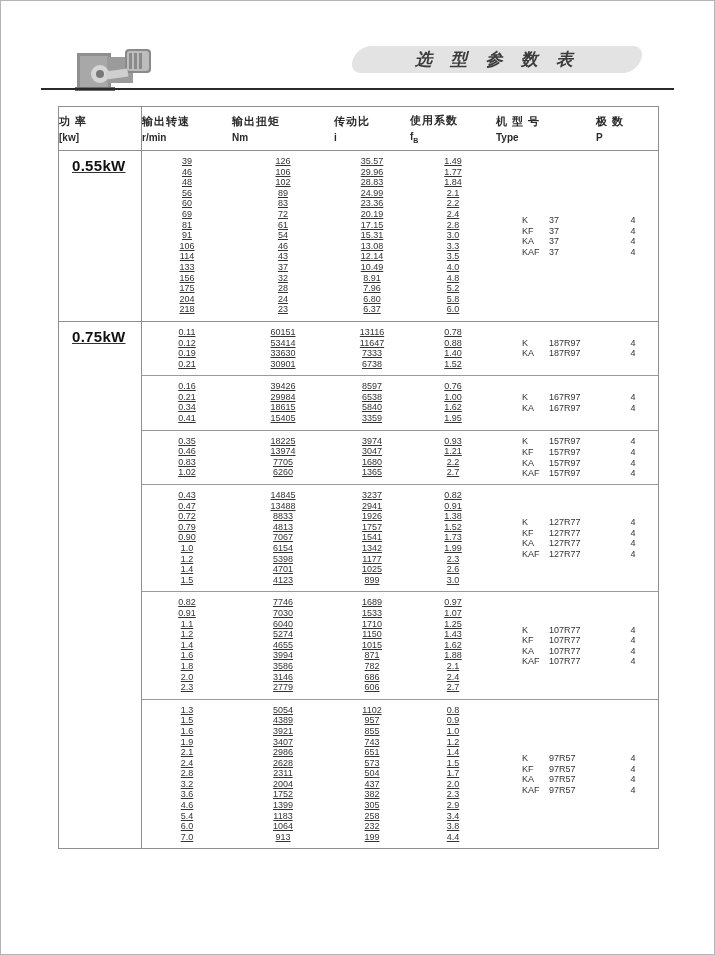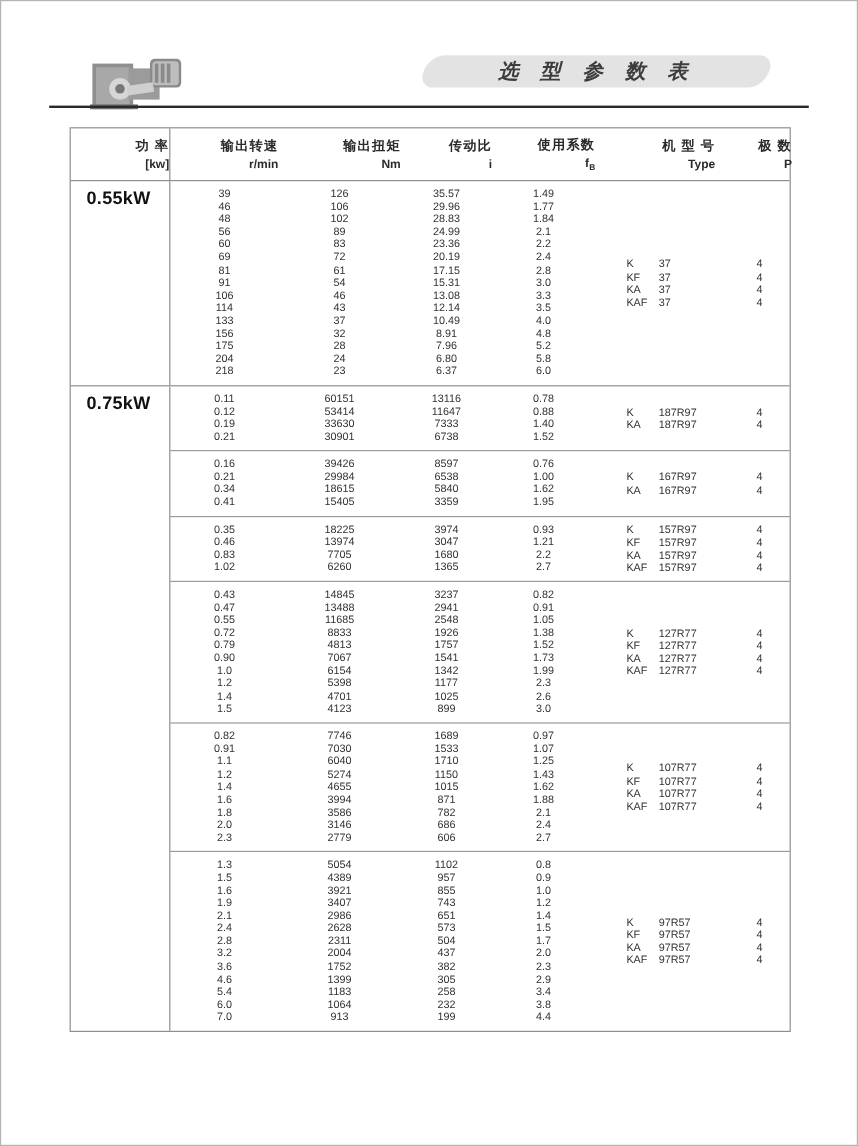--- a/index.html
+++ b/index.html
@@ -26,27 +26,27 @@
 
   
   .sel-table {
     position:absolute; left:57px; top:105px; width:601px;
     border:1px solid #8f8f8f; box-sizing:border-box; background:#fff;
   }
   .thead {
     display:grid; grid-template-columns:83px 90px 102px 76px 86px 100px 64px;
     height:44px; border-bottom:1px solid #8f8f8f; box-sizing:border-box;
   }
-  .th { display:flex; flex-direction:column; align-items:flex-end; justify-content:center; gap:3px; }
+  .th { display:flex; flex-direction:column; align-items:flex-start; justify-content:center; gap:3px; }
   .th-power { border-right:1px solid #8f8f8f; box-sizing:border-box; }
   .th-title { font-size:11px; font-weight:bold; color:#2a2a2a; letter-spacing:1px; white-space:nowrap; }
   .th-unit { font-size:10px; color:#2a2a2a;font-weight:bold; }
   .th-unit sub { font-size:7px; }
 
-  .block { display:flex; }
+  .block { display:flex;text-decoration:underline; }
   .block + .block { border-top:1px solid #8f8f8f; }
   .power-col { width:83px; box-sizing:border-box; border-right:1px solid #8f8f8f; padding:6px 0 0 13px; flex:none; }
   .power-label { font-size:15px; font-weight:bold; color:#111; letter-spacing:0.3px; }
   .sections { flex:1; display:flex; flex-direction:column; min-width:0; }
   .section { position:relative; padding:5px 0 6px 0; }
   .section + .section { border-top:1px solid #9a9a9a; }
 
   .row { display:grid; grid-template-columns:90px 102px 76px 86px; height:10.6px; line-height:10.6px; }
   .cell { text-align:center; font-size:9px; color:#333; }
 
@@ -377,26 +377,20 @@
                   <div class="cell">3237</div>
                   <div class="cell">0.82</div>
                 </div>
                 <div class="row">
                   <div class="cell">0.47</div>
                   <div class="cell">13488</div>
                   <div class="cell">2941</div>
                   <div class="cell">0.91</div>
                 </div>
                 <div class="row">
-                  <div class="cell">0.55</div>
-                  <div class="cell">11685</div>
-                  <div class="cell">2548</div>
-                  <div class="cell">1.05</div>
-                </div>
-                <div class="row">
                   <div class="cell">0.72</div>
                   <div class="cell">8833</div>
                   <div class="cell">1926</div>
                   <div class="cell">1.38</div>
                 </div>
                 <div class="row">
                   <div class="cell">0.79</div>
                   <div class="cell">4813</div>
                   <div class="cell">1757</div>
                   <div class="cell">1.52</div>

